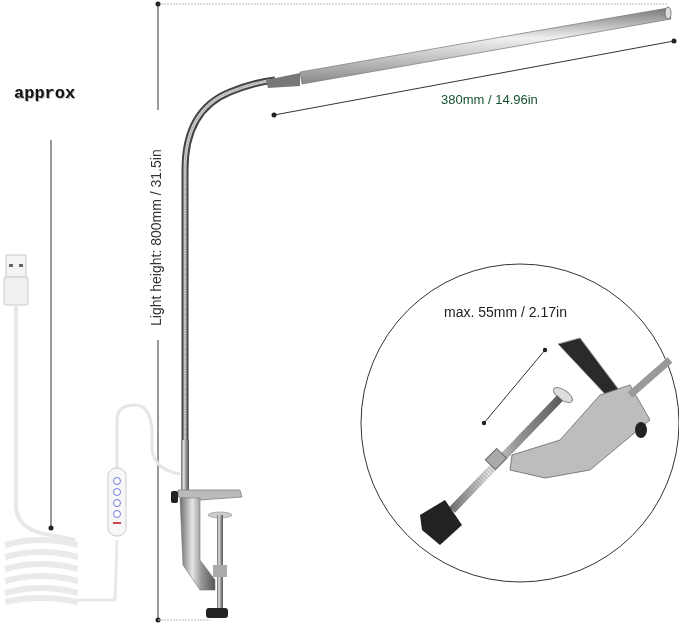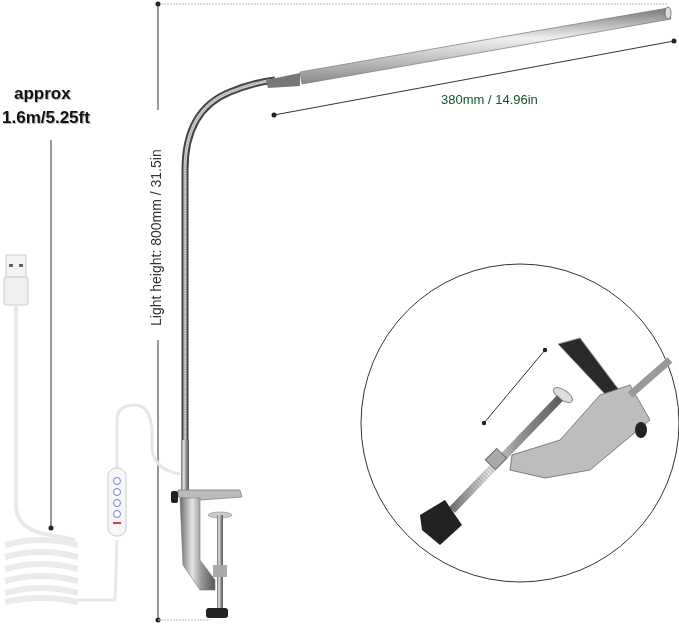--- a/index.html
+++ b/index.html
@@ -1,19 +1,19 @@
 <!DOCTYPE html>
 <html><head>
 <meta charset="utf-8">
 <style>
   html, body { margin:0; padding:0; background:#ffffff; }
   body { width:679px; height:625px; position:relative; overflow:hidden; font-family:"Liberation Sans", sans-serif; }
   .stage { position:absolute; left:0; top:0; width:679px; height:625px; }
   svg { position:absolute; left:0; top:0; }
-  .approx { position:absolute; left:14px; top:82px; font-family:Liberation Sans, sans-serif; font-weight:bold; font-size:17px; color:#111; line-height:24px; text-shadow:1px 1px 0 #bbb; }
+  .approx { position:absolute; left:14px; top:82px; font-family:Liberation Mono, monospace; font-weight:bold; font-size:17px; color:#111; line-height:24px; text-shadow:1px 1px 0 #bbb;text-align:center; }
   .approx .l2 { display:block; margin-left:-12px; }
   .height-label { position:absolute; left:148px; top:326px; transform-origin:left top; transform:rotate(-90deg); font-size:14px; color:#333; }
   .arm-label { position:absolute; left:441px; top:92px; font-size:13px; color:#14532d; }
   .clamp-label { position:absolute; left:444px; top:304px; font-size:14px; color:#222; }
 </style>
 </head>
 <body>
 
 <div class="stage">
   <svg width="679" height="625" viewBox="0 0 679 625">
@@ -118,20 +118,20 @@
       <ellipse cx="563" cy="395" rx="11" ry="5" transform="rotate(35 563 395)" fill="#ddd" stroke="#888"></ellipse>
       <line x1="560" y1="398" x2="452" y2="510" stroke="url(#metal)" stroke-width="8"></line>
       <line x1="560" y1="398" x2="452" y2="510" stroke="#888" stroke-width="8" stroke-dasharray="1,2" opacity="0.5"></line>
       <rect x="488" y="452" width="16" height="14" transform="rotate(-45 496 459)" fill="#aaa" stroke="#666"></rect>
       <polygon points="420,515 445,500 462,525 440,545 422,530" fill="#222"></polygon>
     </g>
   </svg>
 
   <div class="approx">
     <span>approx</span>
-    <span class="l2">1.6m/5.25ft</span>
   </div>
 
   <div class="height-label">Light height: 800mm / 31.5in</div>
 
   <div class="arm-label">380mm / 14.96in</div>
 
+  <div class="clamp-label">max. 55mm / 2.17in</div>
 </div>
 
 </body></html>

